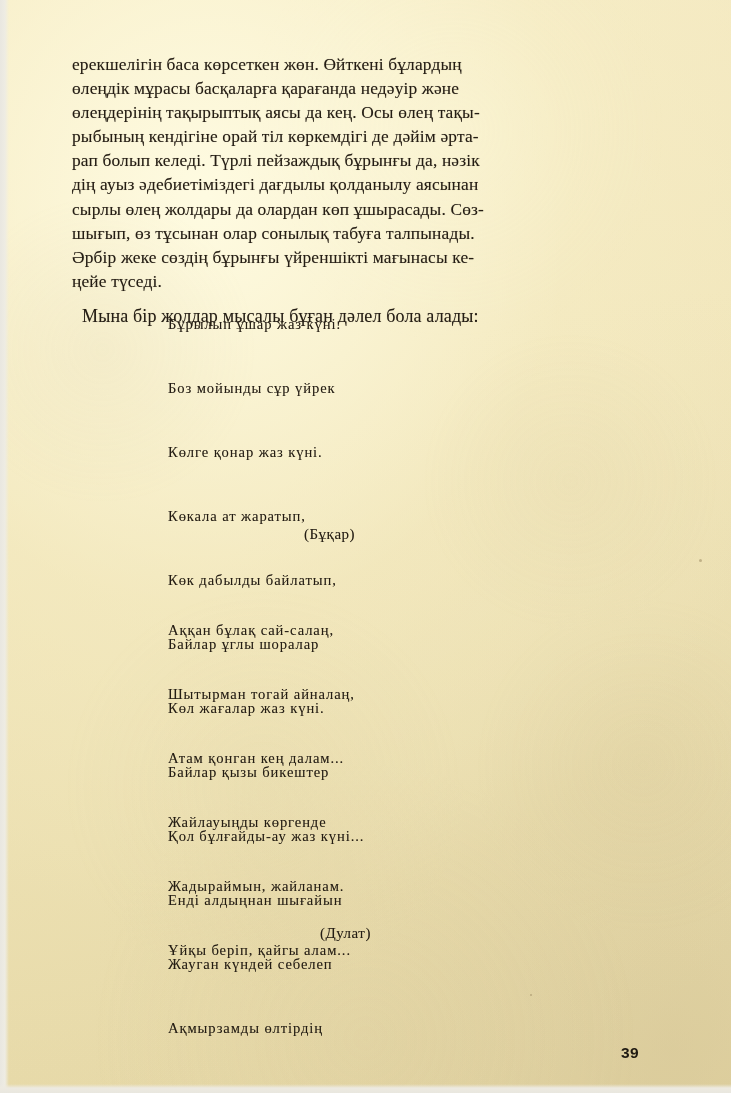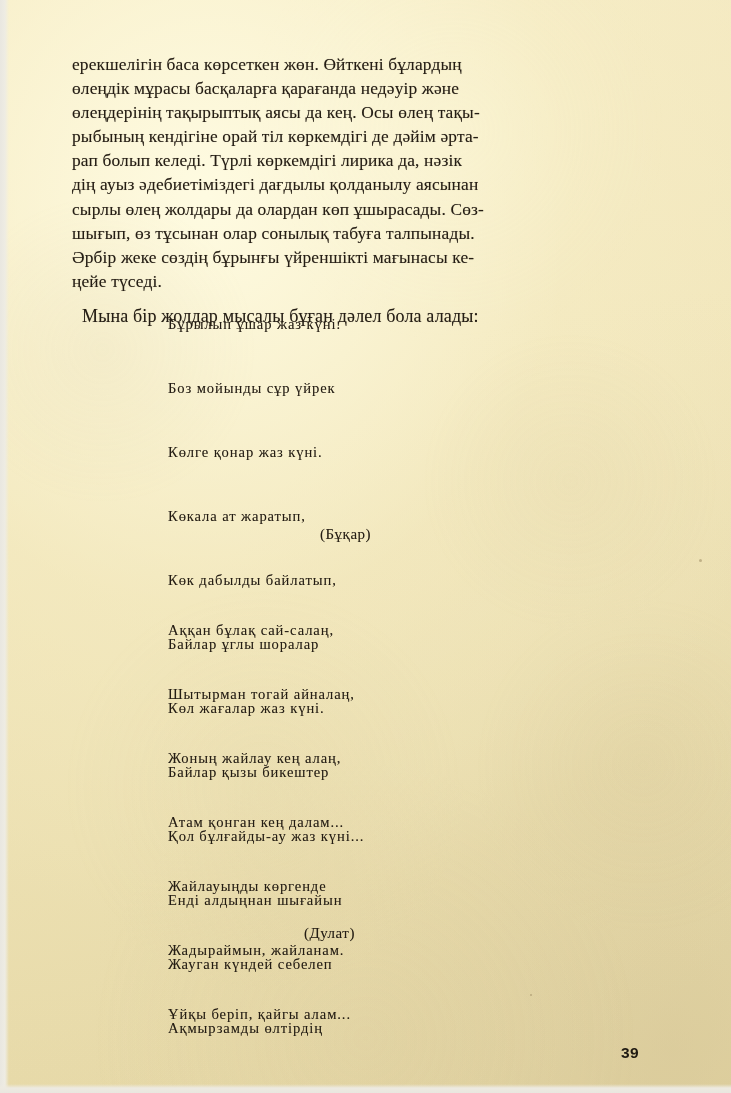--- a/index.html
+++ b/index.html
@@ -110,22 +110,22 @@
   .verse-2 { position: absolute; left: 168px; top: 577px; }
   .verse li { display: block; }
 
   .attrib {
     position: absolute;
     font-size: 15px;
     color: #241d14;
     letter-spacing: .5px;
     text-shadow: 0 0 .6px rgba(40,30,18,0.32);
   }
-  .attrib-1 { left: 320px; top: 526px; }
-  .attrib-2 { left: 304px; top: 925px; }
+  .attrib-1 { left: 304px; top: 526px; }
+  .attrib-2 { left: 320px; top: 925px; }
 
   .folio {
     position: absolute;
     left: 600px;
     top: 1044px;
     width: 60px;
     text-align: center;
     font-family: "Liberation Sans", "DejaVu Sans", sans-serif;
     font-weight: bold;
     font-size: 15.5px;
@@ -159,21 +159,21 @@
       <span class="ln just">
           <span>өлеңдік мұрасы басқаларға қарағанда   недәуір және</span>
         </span>
       <span class="ln just">
           <span>өлеңдерінің тақырыптық аясы да кең. Осы өлең тақы-</span>
         </span>
       <span class="ln just">
           <span>рыбының кендігіне орай тіл көркемдігі де дәйім әрта-</span>
         </span>
       <span class="ln just">
-          <span>рап болып келеді. Түрлі көркемдігі лирика да, нәзік</span>
+          <span>рап болып келеді. Түрлі пейзаждық бұрынғы да, нәзік</span>
         </span>
       <span class="ln just">
           <span>дің ауыз әдебиетіміздегі дағдылы қолданылу аясынан</span>
         </span>
       <span class="ln just">
           <span>сырлы өлең жолдары да олардан көп ұшырасады. Сөз-</span>
         </span>
       <span class="ln just">
           <span>шығып, өз тұсынан олар сонылық табуға  талпынады.</span>
         </span>
@@ -200,21 +200,20 @@
     <li>Енді алдыңнан шығайын</li>
     <li>Жауган күндей себелеп</li>
     <li>Ақмырзамды өлтірдің</li>
     
   </ul>
   <div class="attrib attrib-1">(Бұқар)</div>
 
   <ul class="verse verse-2">
     <li>Аққан бұлақ сай-салаң,</li>
     <li>Шытырман тогай айналаң,</li>
-    <li>Жоның жайлау кең алаң,</li>
     <li>Атам қонган кең далам...</li>
     <li>Жайлауыңды көргенде</li>
     <li>Жадыраймын, жайланам.</li>
     <li>Ұйқы беріп, қайгы алам...</li>
     
     
     
     
     
     

